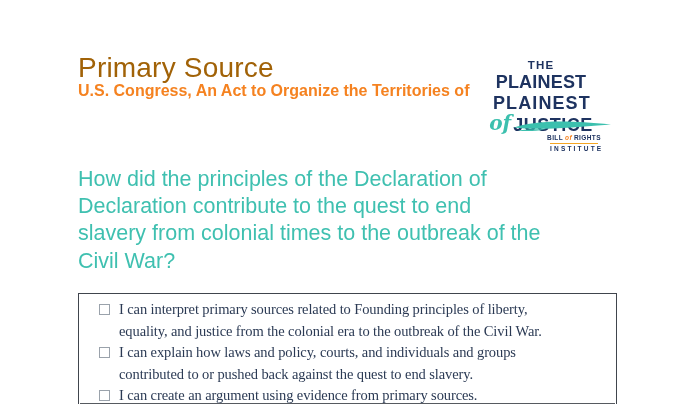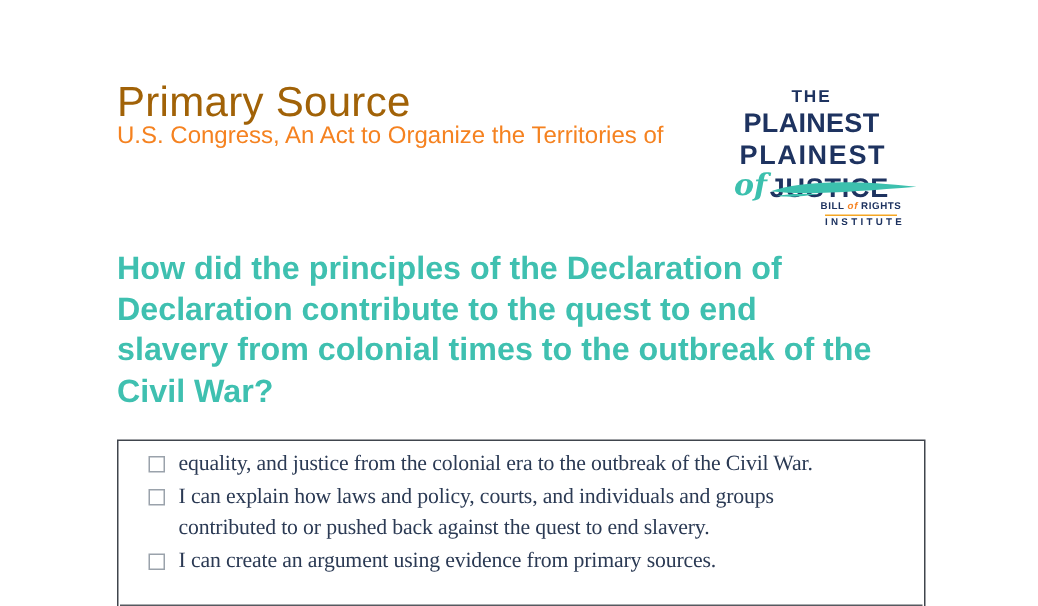--- a/index.html
+++ b/index.html
@@ -9,21 +9,21 @@
     font-family:"Liberation Sans",sans-serif;
   }
   
   .title{
     position:absolute;left:78px;top:34px;
     font-size:28px;line-height:1.1;font-weight:500;
     color:#a16207;letter-spacing:0.2px;
   }
   .subtitle{
     position:absolute;left:78px;top:80px;
-    font-size:16px;line-height:22px;font-weight:400;
+    font-size:16px;line-height:22px;font-weight:700;
     color:#f58220;
   }
   .subtitle span{display:block;white-space:nowrap;}
   
   .logo{position:absolute;left:493px;top:35px;width:96px;color:#1e3360;margin-top:24px;}
   .logo-the{font-size:11.5px;font-weight:bold;letter-spacing:1.2px;text-align:center;}
   .logo-plainest{font-size:18px;font-weight:bold;letter-spacing:0.2px;text-align:center;margin-top:1px;}
   .logo-demands{font-size:18px;font-weight:bold;letter-spacing:1.1px;text-align:center;}
   .logo-justice{display:flex;justify-content:center;align-items:flex-start;margin-top:1px;}
   .logo-of{
@@ -39,21 +39,21 @@
     border-bottom:1px solid #f5a623;padding-bottom:1.5px;
   }
   .logo-org-of{color:#f58220;font-style:italic;font-weight:bold;}
   .logo-org-institute{
     text-align:center;font-size:6.5px;font-weight:bold;letter-spacing:2.2px;
     margin-top:1.5px;
   }
   
   .question{
     position:absolute;left:78px;top:166px;
-    font-size:21.5px;line-height:27.2px;font-weight:700;
+    font-size:21.5px;line-height:27.2px;font-weight:400;
     color:#3fc0b0;
   }
   .question span{display:block;white-space:nowrap;}
   
   .check-box{
     position:absolute;left:78px;top:293px;width:539px;height:120px;
     border:1.5px solid #40454d;box-sizing:border-box;
     padding:5px 6px 0 20px;
     font-family:"Liberation Serif",serif;color:#2b3a54;
   }
@@ -109,20 +109,21 @@
   <span>Declaration contribute to the quest to end</span>
   <span>slavery from colonial times to the outbreak of the</span>
   <span>Civil War?</span>
 </div>
 
 <div class="check-box">
 
   <div class="check-item">
     <span class="checkbox"></span>
     <span class="check-text">
+      <span class="check-line">I can interpret primary sources related to Founding principles of liberty,</span>
       <span class="check-line">equality, and justice from the colonial era to the outbreak of the Civil War.</span>
     </span>
   </div>
 
   <div class="check-item">
     <span class="checkbox"></span>
     <span class="check-text">
       <span class="check-line">I can explain how laws and policy, courts, and individuals and groups</span>
       <span class="check-line">contributed to or pushed back against the quest to end slavery.</span>
     </span>

